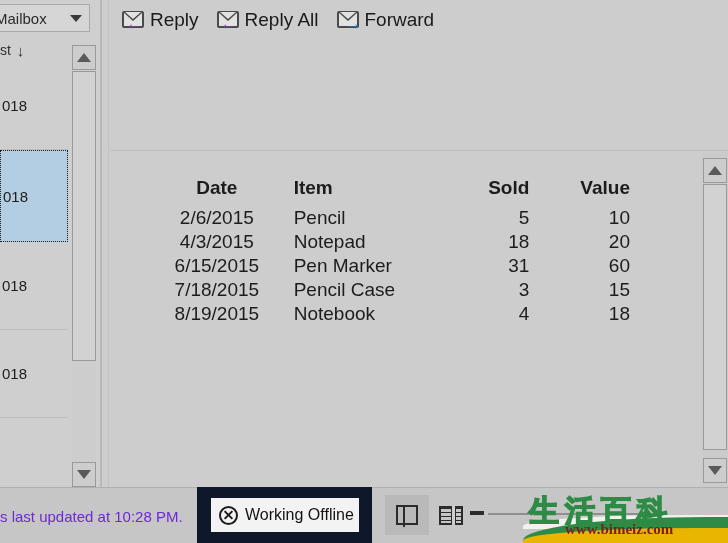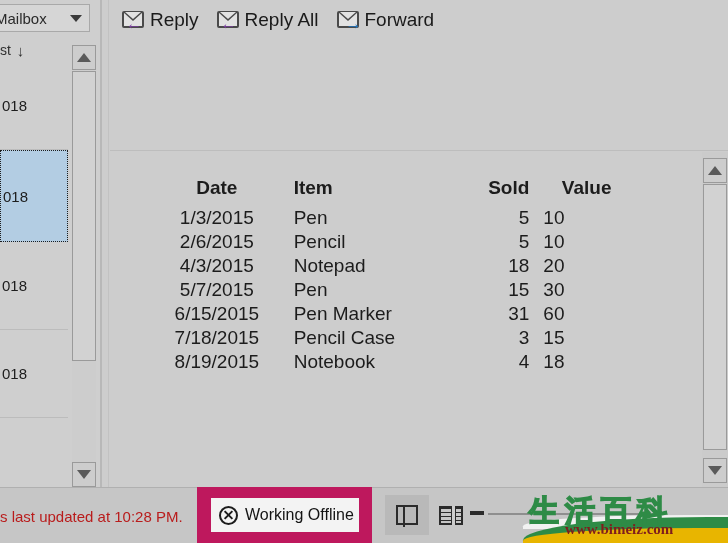--- a/index.html
+++ b/index.html
@@ -225,21 +225,21 @@
   }
   table#inv th {
     font-weight: bold;
     padding: 1px 0 7px 0;
     font-size: 19px;
   }
   table#inv td { padding: 1px 0; }
   .col-date { width: 160px; text-align: center; }
   .col-item { width: 170px; text-align: left; }
   .col-sold { width: 90px; text-align: right; padding-right: 14px !important; }
-  .col-value { width: 100px; padding-right: 10px !important; }
+  .col-value { width: 100px; text-align: right; padding-right: 10px !important; }
 
   #body-scrollbar {
     position: absolute; right: 0; top: 152px;
     width: 26px; height: 335px;
     background: #cbcbcb;
   }
   #body-sb-up { position: absolute; left: 1px; top: 6px; }
   #body-thumb {
     position: absolute; left: 1px; top: 32px;
     width: 24px; height: 266px;
@@ -250,27 +250,27 @@
 
   
   #statusbar {
     position: absolute; left: 0; bottom: 0;
     width: 728px; height: 56px;
     background: #c6c6c6;
     border-top: 1px solid #b0b0b0;
   }
   #status-text {
     position: absolute; left: 0px; top: 20px;
-    font-size: 15px; color: #b91c1c;
+    font-size: 15px; color: #6d28d9;
     white-space: nowrap;
   }
   #green-box {
     position: absolute; left: 197px; top: 487px;
     width: 175px; height: 56px;
-    background: #be185d;
+    background: #0f172a;
     z-index: 20;
   }
   #offline-btn {
     position: absolute; left: 14px; top: 11px;
     width: 148px; height: 34px;
     background: #f3f3f3;
     display: flex; align-items: center;
     padding-left: 8px;
   }
   #offline-btn .xcircle {
@@ -471,42 +471,30 @@
         <thead>
           <tr>
             <th class="col-date">Date</th>
             <th class="col-item">Item</th>
             <th class="col-sold">Sold</th>
             <th class="col-value">Value</th>
           </tr>
         </thead>
         <tbody id="inv-body">
             <tr>
-              <td class="col-date">1/3/2015</td>
-              <td class="col-item">Pen</td>
-              <td class="col-sold">5</td>
-              <td class="col-value">10</td>
-            </tr>
-            <tr>
               <td class="col-date">2/6/2015</td>
               <td class="col-item">Pencil</td>
               <td class="col-sold">5</td>
               <td class="col-value">10</td>
             </tr>
             <tr>
               <td class="col-date">4/3/2015</td>
               <td class="col-item">Notepad</td>
               <td class="col-sold">18</td>
               <td class="col-value">20</td>
-            </tr>
-            <tr>
-              <td class="col-date">5/7/2015</td>
-              <td class="col-item">Pen</td>
-              <td class="col-sold">15</td>
-              <td class="col-value">30</td>
             </tr>
             <tr>
               <td class="col-date">6/15/2015</td>
               <td class="col-item">Pen Marker</td>
               <td class="col-sold">31</td>
               <td class="col-value">60</td>
             </tr>
             <tr>
               <td class="col-date">7/18/2015</td>
               <td class="col-item">Pencil Case</td>

